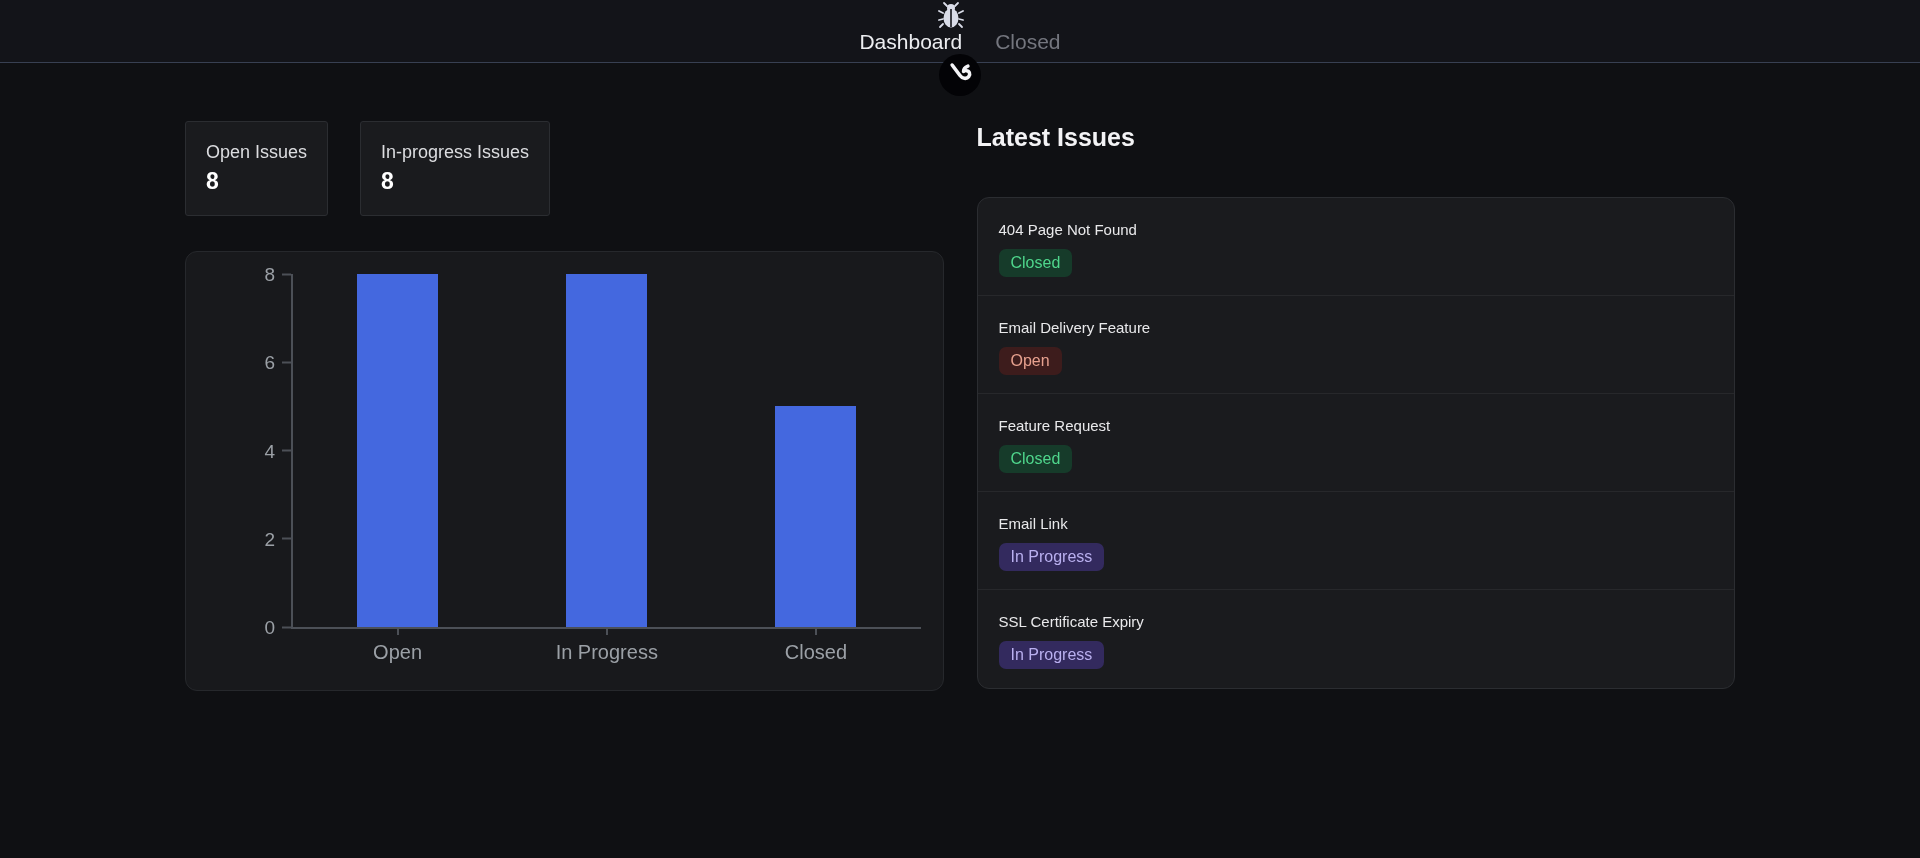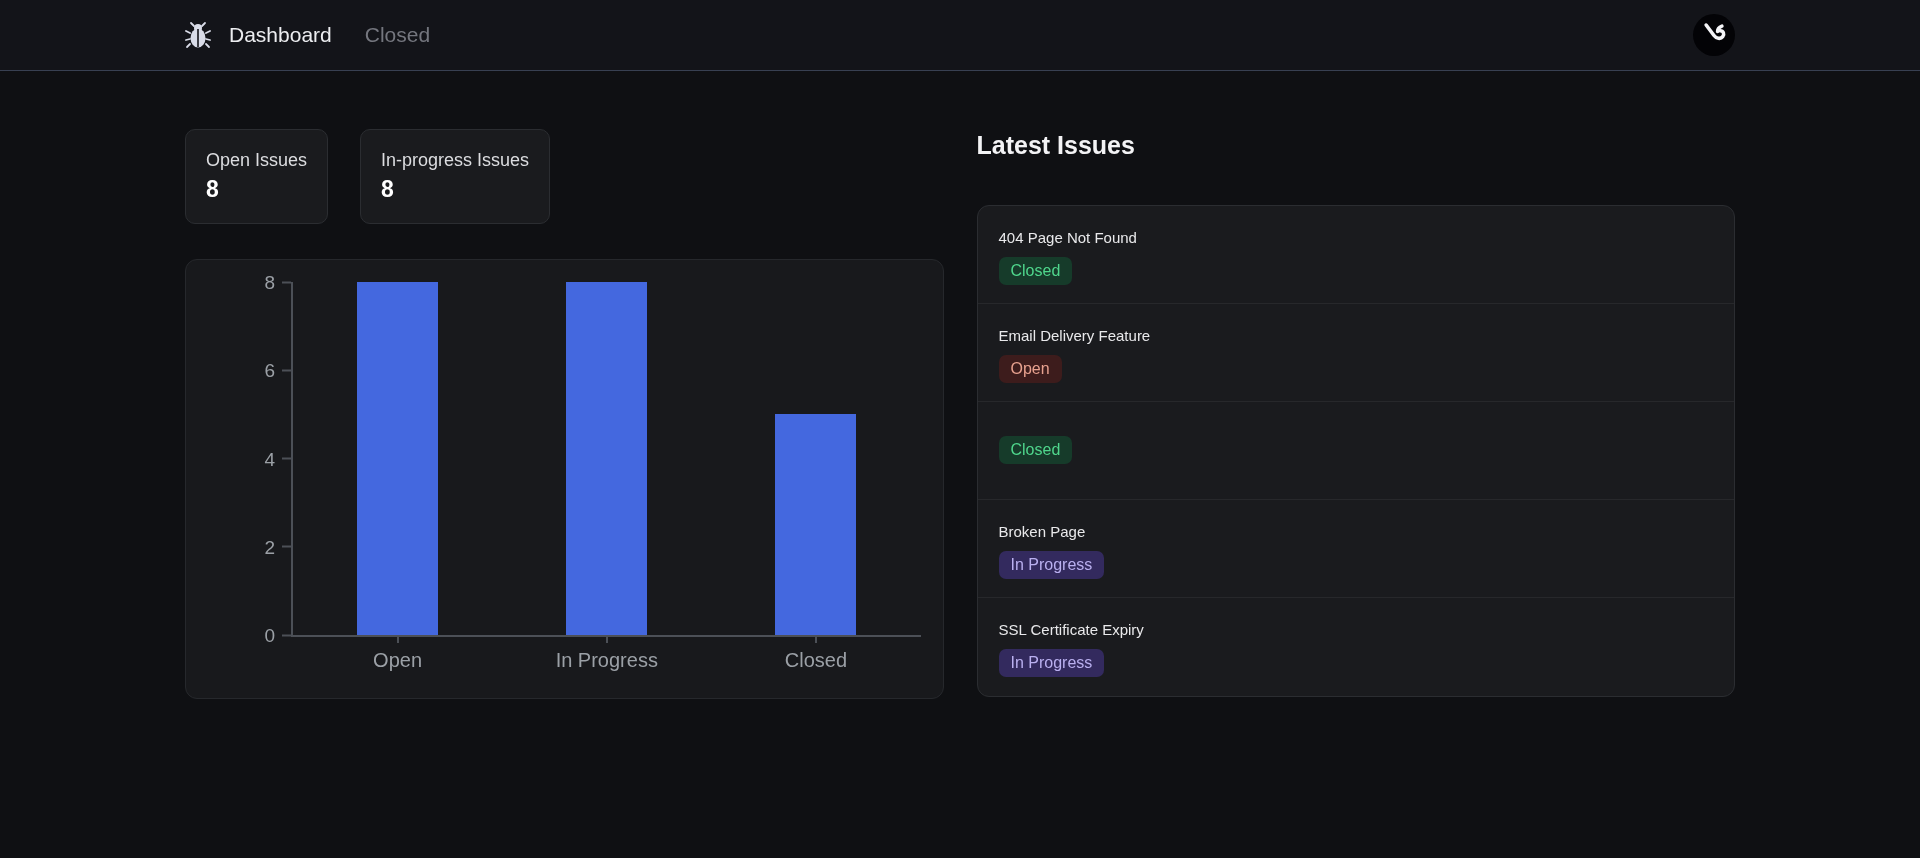--- a/index.html
+++ b/index.html
@@ -5,25 +5,26 @@
   * { margin:0; padding:0; box-sizing:border-box; }
   html,body { width:1920px; height:858px; overflow:hidden; }
   body {
     background:#0f1013;
     color:#e8e8ea;
     font-family:"Liberation Sans", sans-serif;
   }
 
   
   .navbar {
-    height:71px;
+    height:63px;
     background:#131419;
     border-bottom:1px solid #384052;
     display:flex; align-items:center;
     padding:0 185px;
+    flex-direction:column;
   }
   .brand-icon { width:26px; height:30px; margin-right:18px; display:flex; align-items:center; }
   .nav-links { display:flex; align-items:center; gap:33px; }
   .nav-link { font-size:21px; text-decoration:none; cursor:pointer; }
   .nav-link.active { color:#ecedf0; }
   .nav-link.inactive { color:#74767e; }
   .nav-spacer { flex:1; }
   .avatar {
     width:42px; height:42px; border-radius:50%;
     background:#030306; display:flex; align-items:center; justify-content:center;
@@ -36,21 +37,21 @@
     grid-template-columns:1fr 1fr;
     gap:33px;
     padding:58px 185px 0 185px;
   }
 
   
   .stats-row { display:flex; gap:32px; }
   .stat-card {
     background:#1a1b1e;
     border:1px solid #2b2d31;
-    border-radius:10px;
+    border-radius:3px;
     padding:18px 20px 20px 20px;
     min-width:130px;
     height:95px;
   }
   .stat-label { font-size:18px; color:#dcdde0; line-height:1.35; }
   .stat-value { font-size:23px; font-weight:bold; color:#ffffff; margin-top:4px; }
 
   
   .chart-card {
     margin-top:35px;
@@ -215,24 +216,25 @@
     <div class="issues-list">
       <div class="issue-row">
         <div class="issue-title">404 Page Not Found</div>
         <span class="badge badge-closed">Closed</span>
       </div>
       <div class="issue-row">
         <div class="issue-title">Email Delivery Feature</div>
         <span class="badge badge-open">Open</span>
       </div>
       <div class="issue-row">
+        <div class="issue-title">Feature Request</div>
         <span class="badge badge-closed">Closed</span>
       </div>
       <div class="issue-row">
-        <div class="issue-title">Broken Page</div>
+        <div class="issue-title">Email Link</div>
         <span class="badge badge-in-progress">In Progress</span>
       </div>
       <div class="issue-row">
         <div class="issue-title">SSL Certificate Expiry</div>
         <span class="badge badge-in-progress">In Progress</span>
       </div>
     </div>
   </section>
 
 </main>

